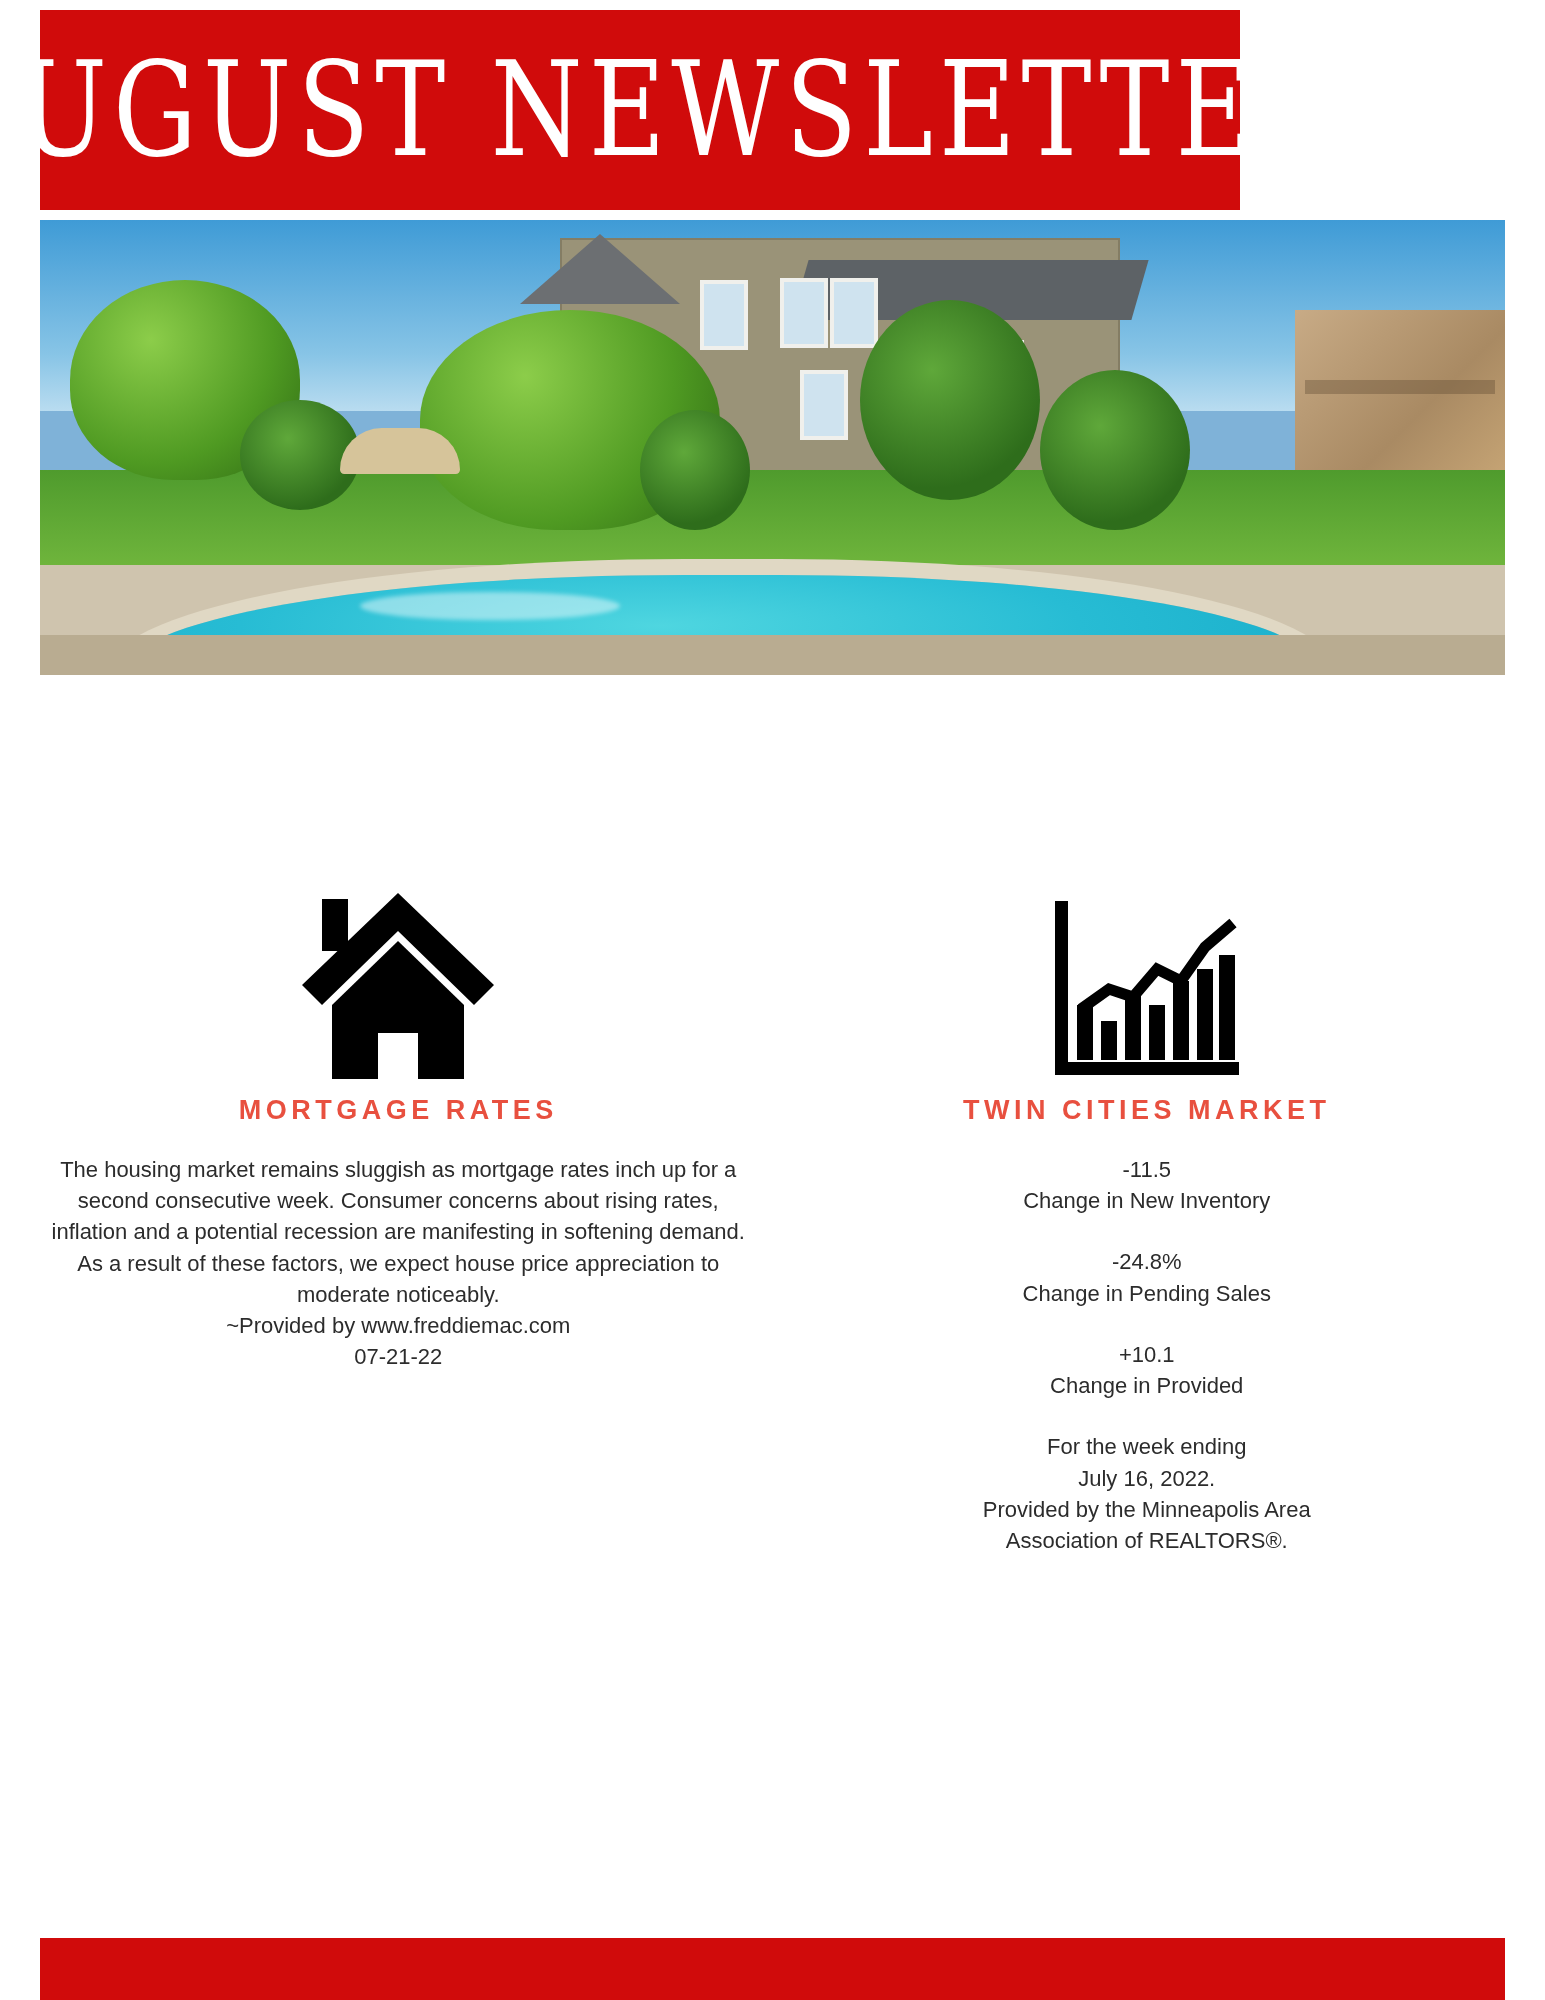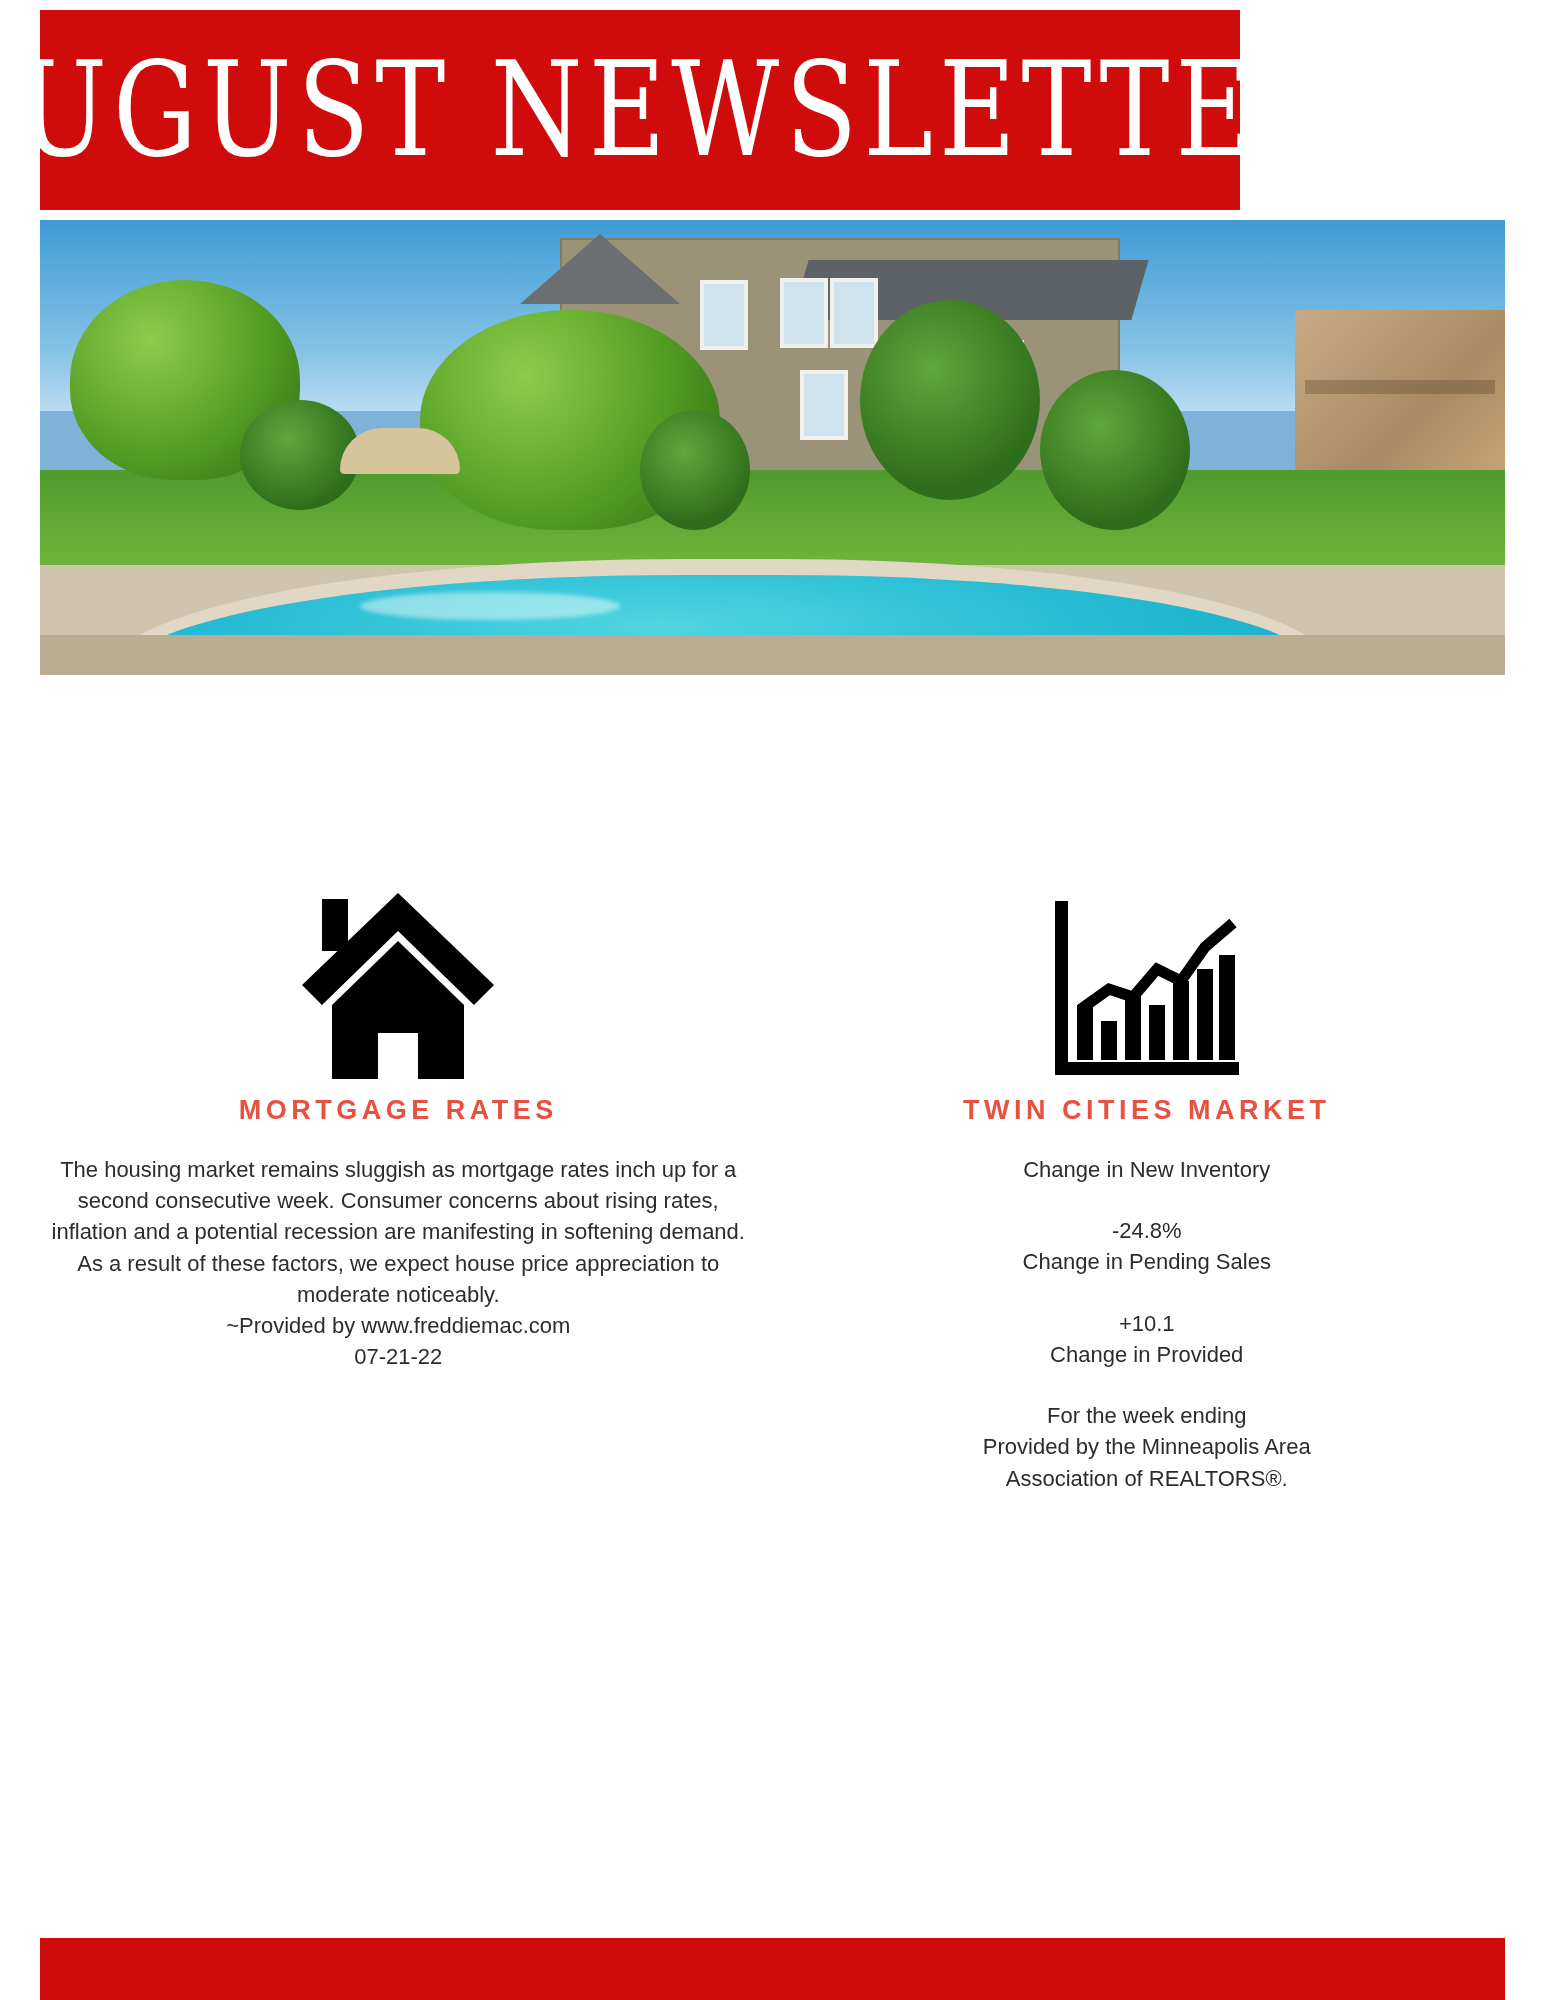--- a/index.html
+++ b/index.html
@@ -268,29 +268,31 @@
         <rect x="78" y="100" width="16" height="67" fill="#000000"></rect>
         <rect x="102" y="112" width="16" height="55" fill="#000000"></rect>
         <rect x="126" y="88" width="16" height="79" fill="#000000"></rect>
         <rect x="150" y="76" width="16" height="91" fill="#000000"></rect>
         <rect x="172" y="62" width="16" height="105" fill="#000000"></rect>
         <polyline points="34,116 62,96 86,104 110,76 134,88 158,54 186,30" fill="none" stroke="#000000" stroke-width="11" stroke-linejoin="miter" stroke-linecap="butt"></polyline>
       </svg>
     </div>
     <div class="col-heading">TWIN CITIES MARKET</div>
     <div class="col-body">
+      <p>-11.5</p>
       <p>Change in New Inventory</p>
       <div class="spacer"></div>
       <p>-24.8%</p>
       <p>Change in Pending Sales</p>
       <div class="spacer"></div>
       <p>+10.1</p>
       <p>Change in Provided</p>
       <div class="spacer"></div>
       <p>For the week ending</p>
+      <p>July 16, 2022.</p>
       <p>Provided by the Minneapolis Area</p>
       <p>Association of REALTORS®.</p>
     </div>
   </div>
 
 </div>
 
 <div class="footer-bar"></div>
 
 </body></html>

